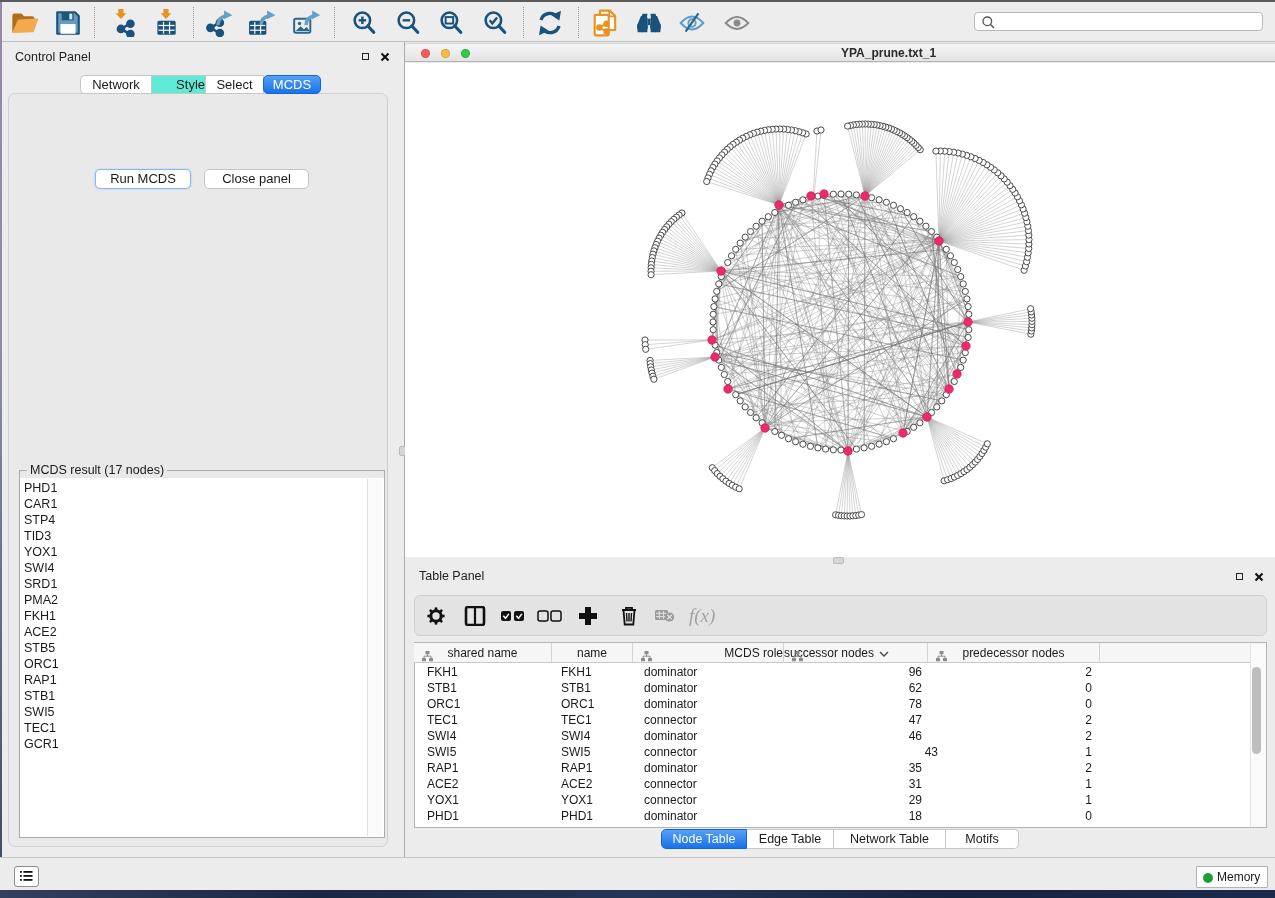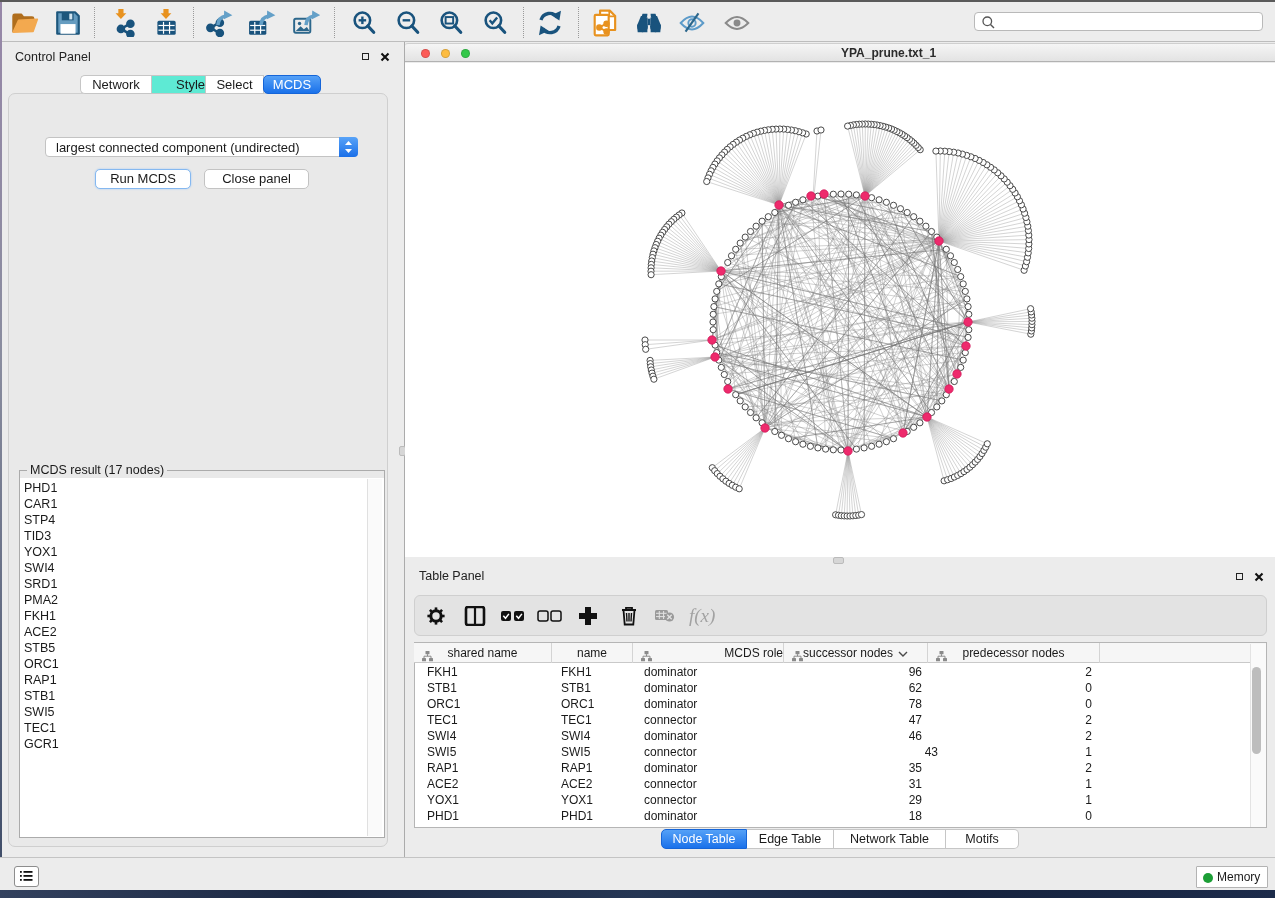--- a/index.html
+++ b/index.html
@@ -147,26 +147,20 @@
 <div class="floatbtn" style="left:360px;top:10px"></div>
 <svg class="abs" style="left:378px;top:9px" width="10" height="10" viewBox="0 0 10 10">
       <path d="M1.5 1.5 L8.5 8.5 M8.5 1.5 L1.5 8.5" stroke="#111" stroke-width="2.1"></path>
     </svg>
 <div class="abs" style="left:6px;top:50px;width:380px;height:754px;background:#e9e9e9;border:1px solid #cfcfcf;border-radius:7px"></div>
 <div class="abs" style="left:78px;top:32px;height:19px;display:flex;font-size:13px;">
       <div style="width:71px;background:#fff;border:1px solid #c6c6c6;border-right:none;border-radius:5px 0 0 5px;text-align:center;line-height:18px">Network</div>
       <div style="width:54px;background:#5eead4;border:1px solid #c6c6c6;border-right:none;text-align:right;line-height:18px">Style</div>
       <div style="width:59px;background:#fff;border:1px solid #c6c6c6;text-align:center;line-height:18px">Select</div>
       <div style="width:58px;background:linear-gradient(#55a1f7,#1a71ea);border:1px solid #1565d8;border-radius:5px;margin-left:-1px;text-align:center;line-height:18px;color:#fff">MCDS</div>
-    </div>
-<div class="abs" style="left:43px;top:94px;width:313px;height:20px;background:#fff;border:1px solid #c3c3c3;border-radius:4px;">
-      <div style="position:absolute;left:10px;top:2px;font-size:13px">largest connected component (undirected)</div>
-      <div style="position:absolute;right:-1px;top:-1px;width:19px;height:20px;background:linear-gradient(#58a3f8,#1a6fe8);border-radius:0 4px 4px 0;"><svg width="19" height="20" viewBox="0 0 19 20">
-          <path d="M6 8 l3.5-4 l3.5 4z M6 12 l3.5 4 l3.5-4z" fill="#fff"></path>
-        </svg></div>
     </div>
 <div class="abs" style="left:93px;top:126px;width:96px;height:20px;background:#fff;border:1.5px solid #85b8f0;border-radius:5px;box-shadow:0 0 2px #9cc6f5;text-align:center;line-height:17px;font-size:13px">Run MCDS</div>
 <div class="abs" style="left:202px;top:126px;width:105px;height:20px;background:#fff;border:1px solid #c3c3c3;border-radius:5px;text-align:center;line-height:18px;font-size:13px">Close panel</div>
 <div class="abs" style="left:17px;top:427px;width:366px;height:368px;border:1px solid #ababab;"></div>
 <div class="abs" style="left:25px;top:420px;background:#e9e9e9;padding:0 3px;font-size:12.5px">MCDS result (17 nodes)</div>
 <div class="abs" style="left:18px;top:435px;width:364px;height:359px;background:#fff;"></div>
 <div class="abs" style="left:22px;top:437px;font-size:12.5px">
       <div style="height:16px;line-height:16px">PHD1</div>
       <div style="height:16px;line-height:16px">CAR1</div>
       <div style="height:16px;line-height:16px">STP4</div>
@@ -1118,21 +1112,21 @@
   </div>
 <div class="abs" style="left:784px;top:643px;width:144px;height:20px;border-right:1px solid #d4d4d4;line-height:20px">
     <span style="position:absolute;left:8px;top:4px"><svg width="11" height="11" viewBox="0 0 11 11" style="vertical-align:-1px">
         <g fill="#8a8a8a">
           <rect x="3.5" y="0" width="4" height="3.2" rx="0.5"></rect>
           <rect x="0" y="7" width="4" height="3.2" rx="0.5"></rect>
           <rect x="7" y="7" width="4" height="3.2" rx="0.5"></rect>
         </g>
         <path d="M5.5 3.2 v2 M2 7 v-1.8 h7 V7" fill="none" stroke="#8a8a8a" stroke-width="1"></path>
       </svg></span>
-    <div style="text-align:center;font-size:12px">successor nodes<svg width="10" height="6" viewBox="0 0 10 6" style="margin-left:5px">
+    <div style="text-align:left;font-size:12px">successor nodes<svg width="10" height="6" viewBox="0 0 10 6" style="margin-left:5px">
         <path d="M1 1 L5 5 L9 1" fill="none" stroke="#4a4a4a" stroke-width="1.4"></path>
       </svg></div>
   </div>
 <div class="abs" style="left:928px;top:643px;width:172px;height:20px;border-right:1px solid #d4d4d4;line-height:20px">
     <span style="position:absolute;left:8px;top:4px"><svg width="11" height="11" viewBox="0 0 11 11" style="vertical-align:-1px">
         <g fill="#8a8a8a">
           <rect x="3.5" y="0" width="4" height="3.2" rx="0.5"></rect>
           <rect x="0" y="7" width="4" height="3.2" rx="0.5"></rect>
           <rect x="7" y="7" width="4" height="3.2" rx="0.5"></rect>
         </g>

